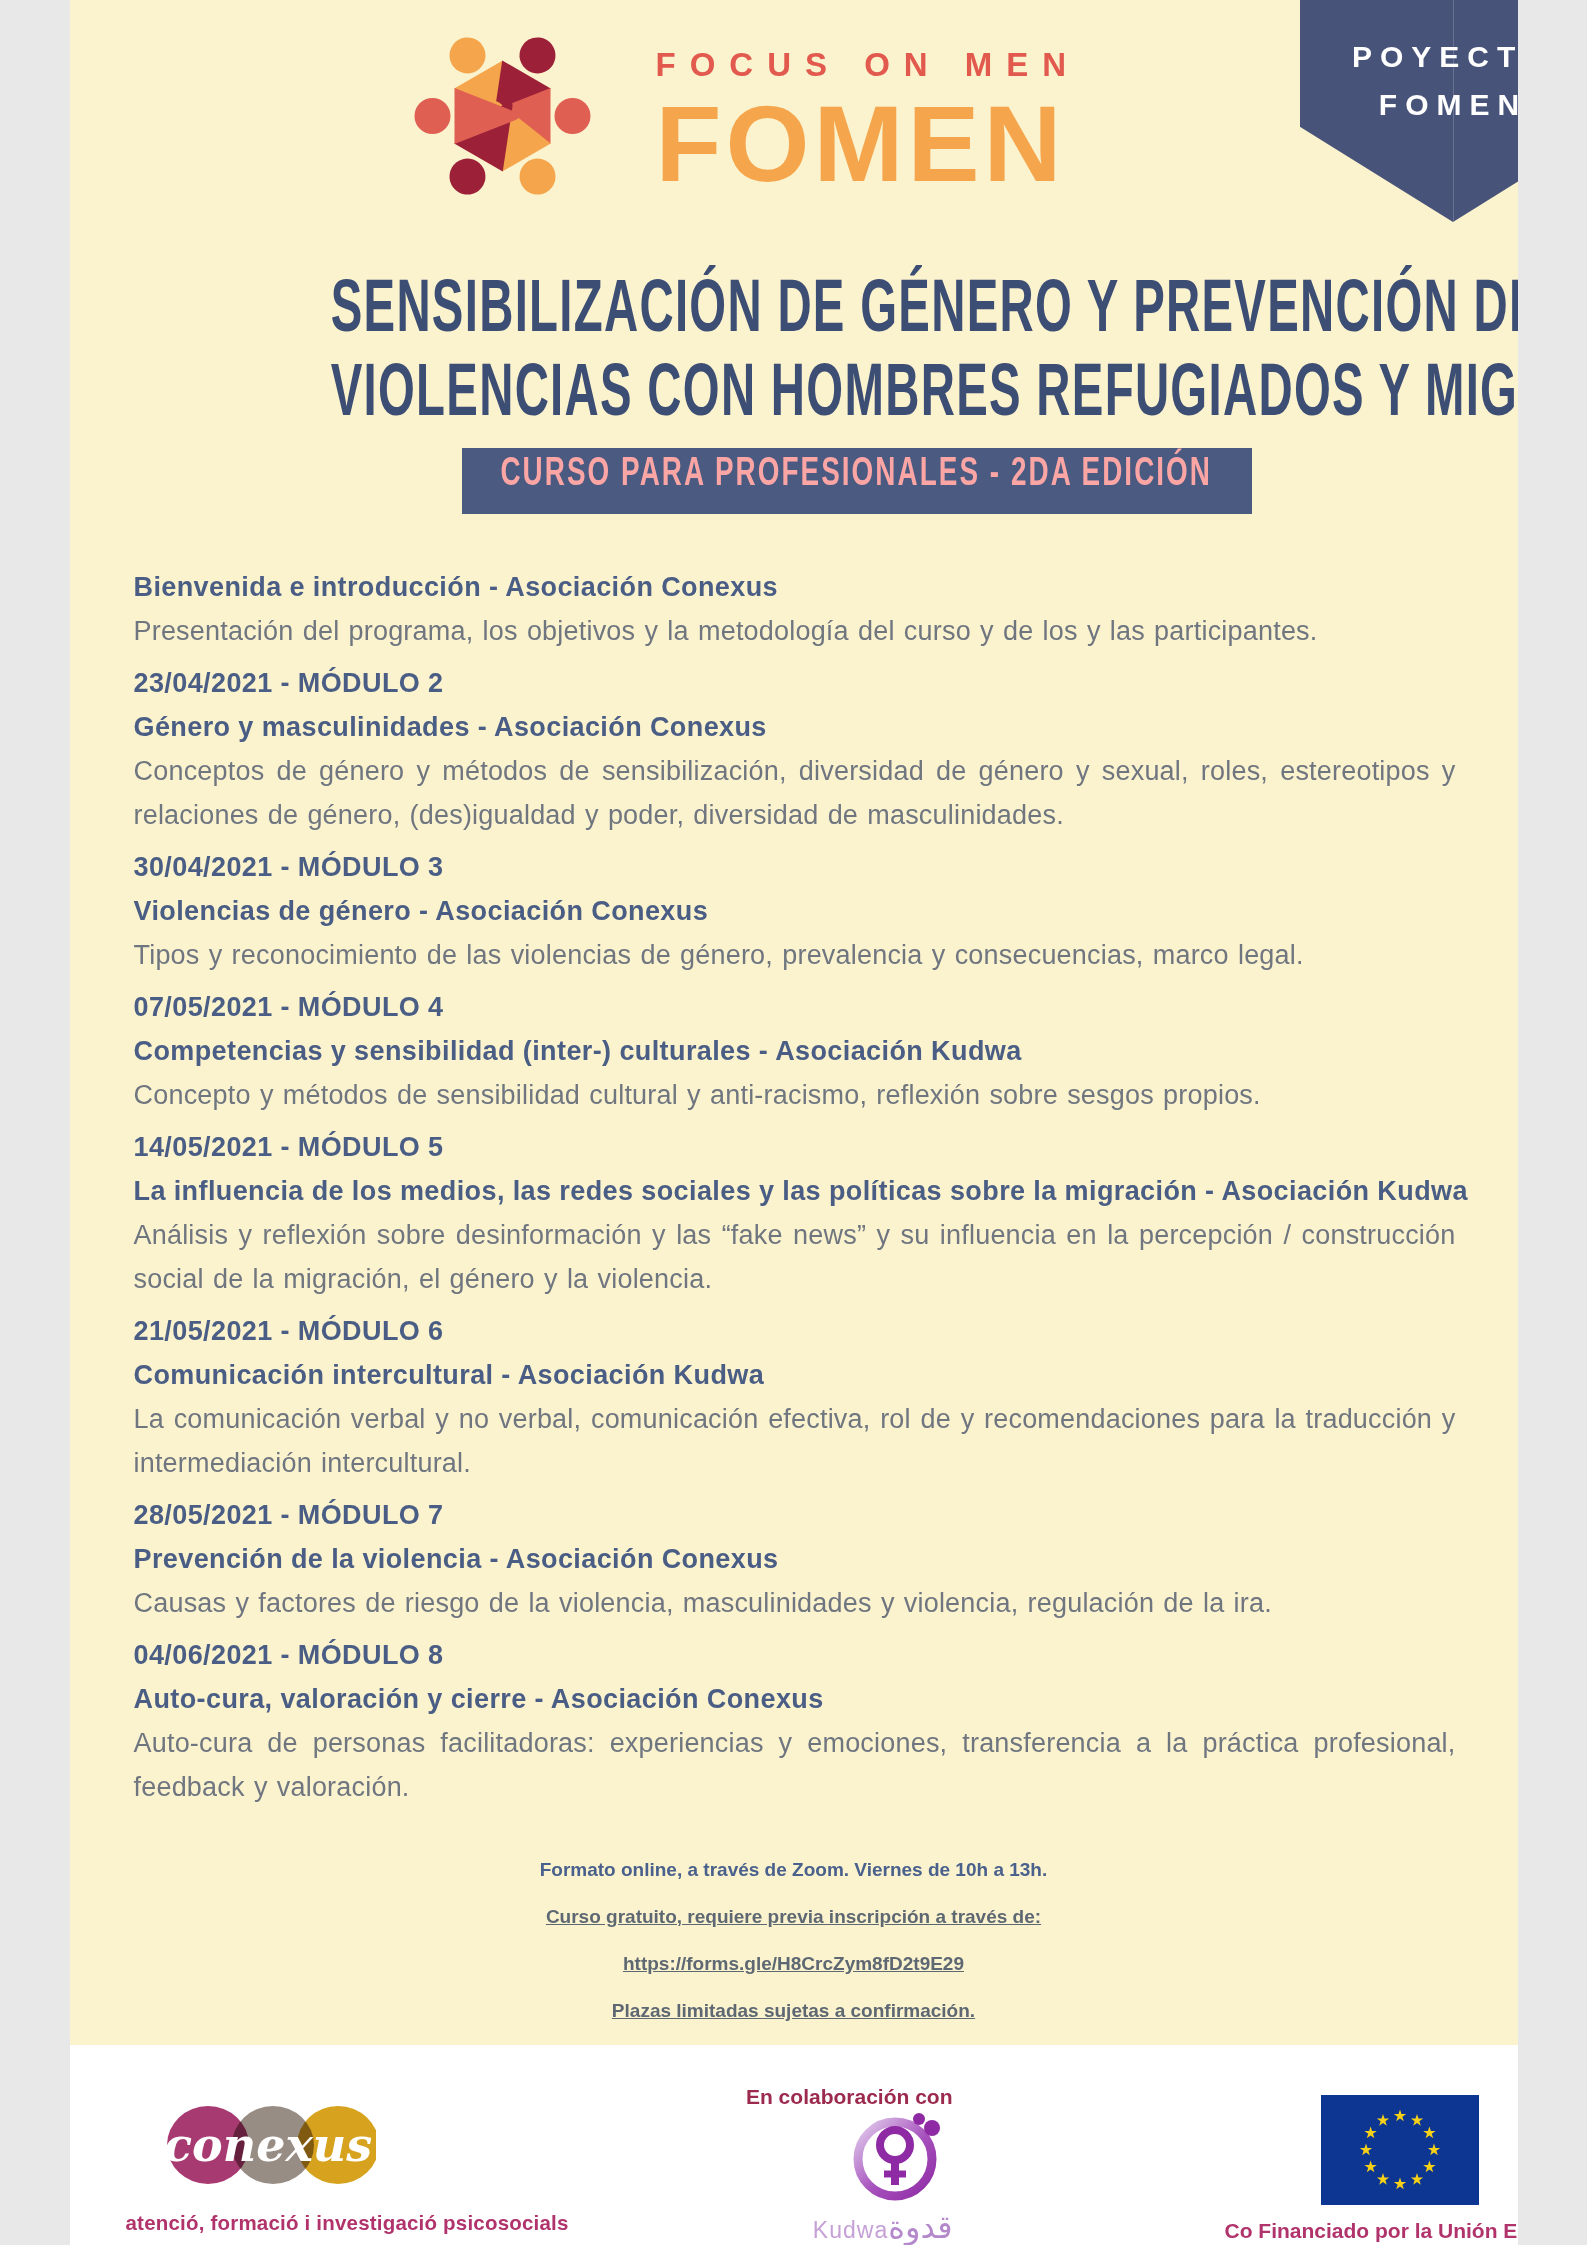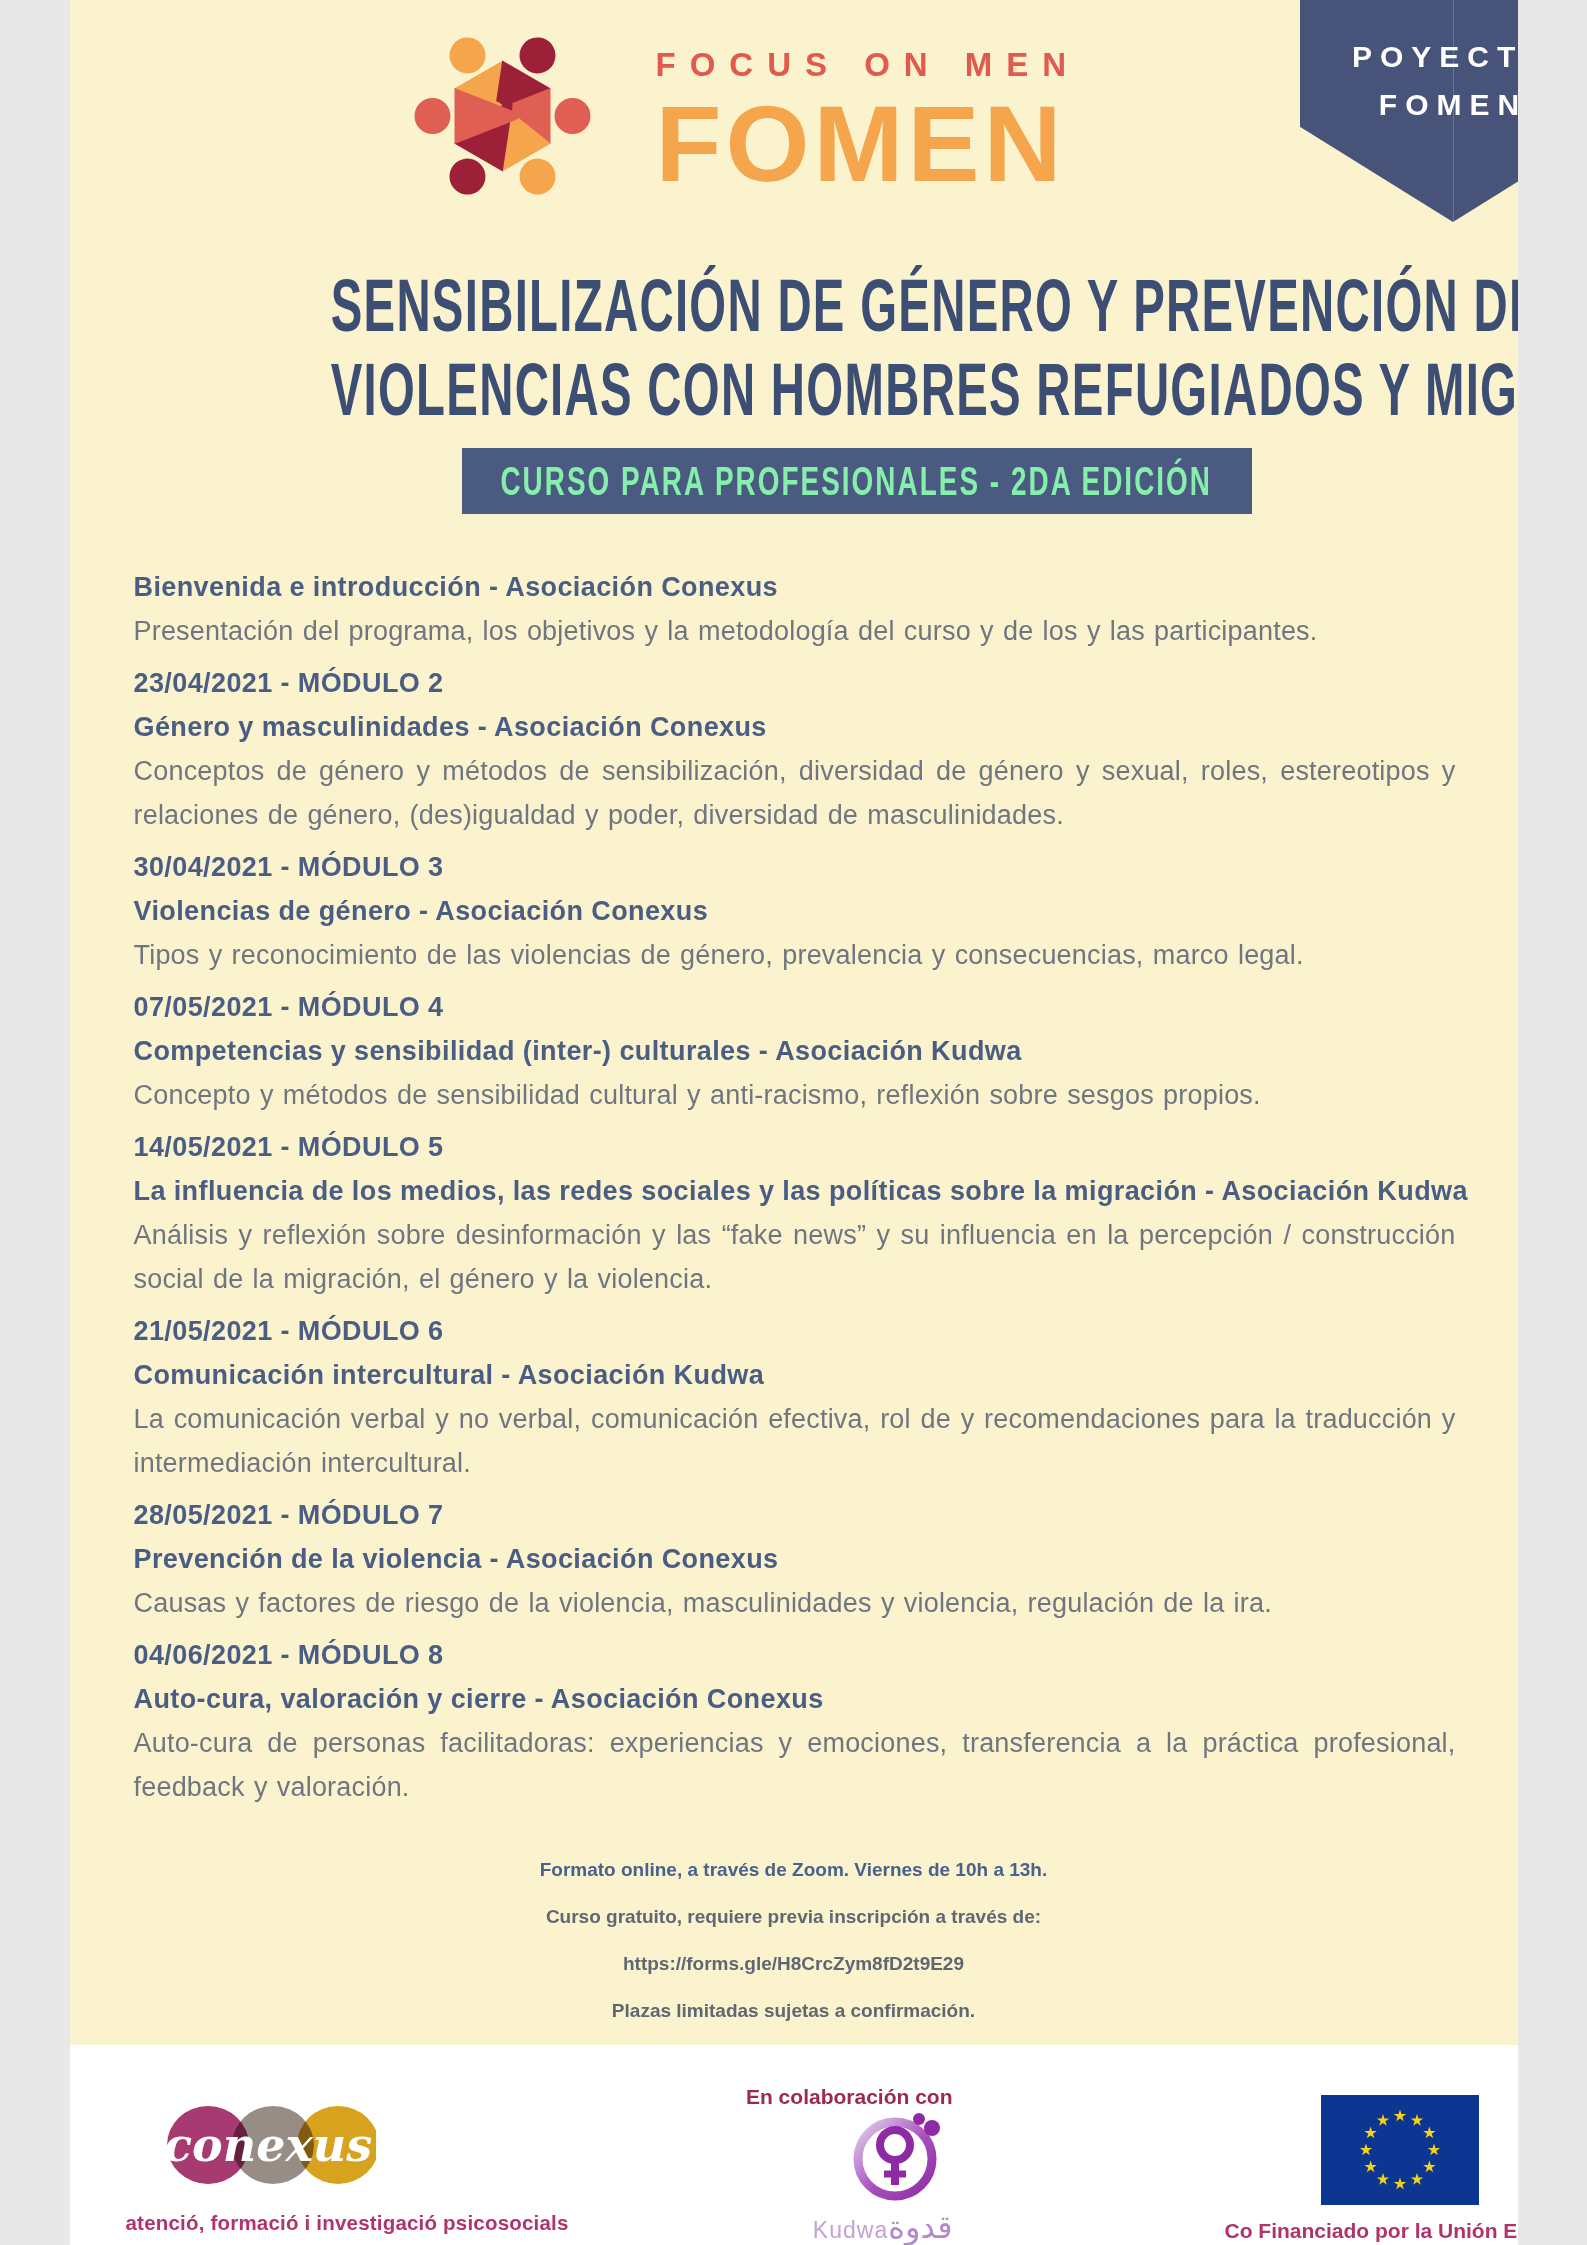--- a/index.html
+++ b/index.html
@@ -37,22 +37,22 @@
   .main-title {
     position:absolute; top:264px; left:0; width:100%;
     text-align:center; color:#3D4E74; font-weight:bold;
   }
   .main-title .tline {
     display:block; font-size:74px; line-height:84px; letter-spacing:2px;
     transform:scaleX(0.64); transform-origin:50% 50%; white-space:nowrap;
   }
   .subtitle-box {
     position:absolute; top:448px; left:392px; width:790px; height:66px;
-    background:#4A5A80; color:#86efac;
-    display:flex; align-items:center; justify-content:center;
+    background:#4A5A80; color:#fca5a5;
+    display:flex; align-items:flex-start; justify-content:center;
   }
   .subtitle-box span {
     font-size:41px; font-weight:bold; letter-spacing:3px;
     transform:scaleX(0.68); white-space:nowrap;
   }
 
   
   .modules { position:absolute; top:565px; left:64px; right:62px; }
   .module { margin-bottom:8px; }
   .m-date, .m-title {
@@ -63,21 +63,21 @@
     color:#6F7680; font-size:27px; line-height:44px; letter-spacing:0.2px;
     word-spacing:1.5px; text-align:justify; margin:0;
   }
 
   
   .closing {
     position:absolute; top:1846px; left:0; width:100%;
     text-align:center; font-weight:bold; font-size:19px; line-height:47px;
   }
   .closing .c-blue { color:#49618C; }
-  .closing .c-gray { color:#5E6873; }
+  .closing .c-gray { color:#5E6873;text-decoration:underline; }
 
   
   .footer-band {
     position:absolute; left:0; bottom:0; width:100%; height:200px; background:#ffffff;
   }
   .conexus-group { position:absolute; left:56px; top:48px; width:360px; }
   .conexus-tagline {
     color:#B1336B; font-size:20.5px; font-weight:bold; letter-spacing:0.2px;
     margin-top:4px; white-space:nowrap;
   }

